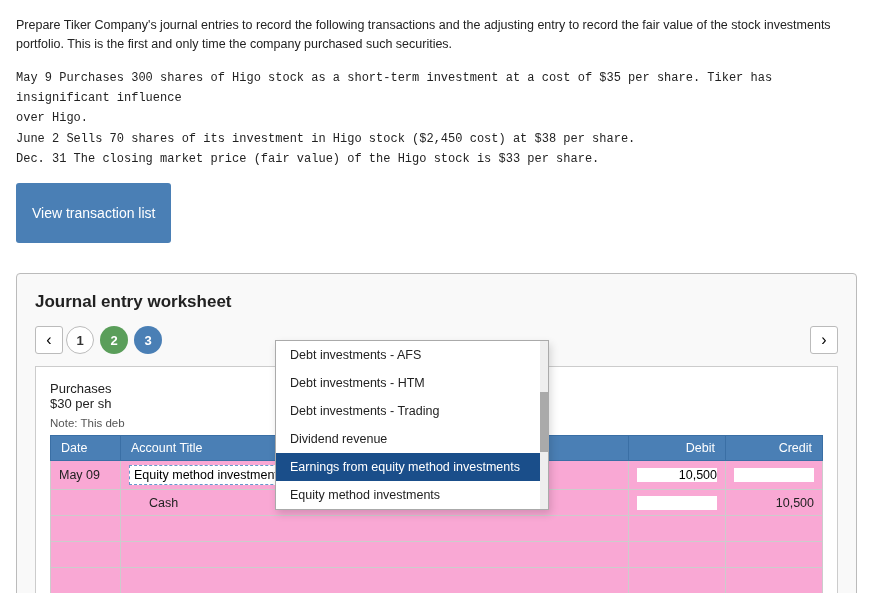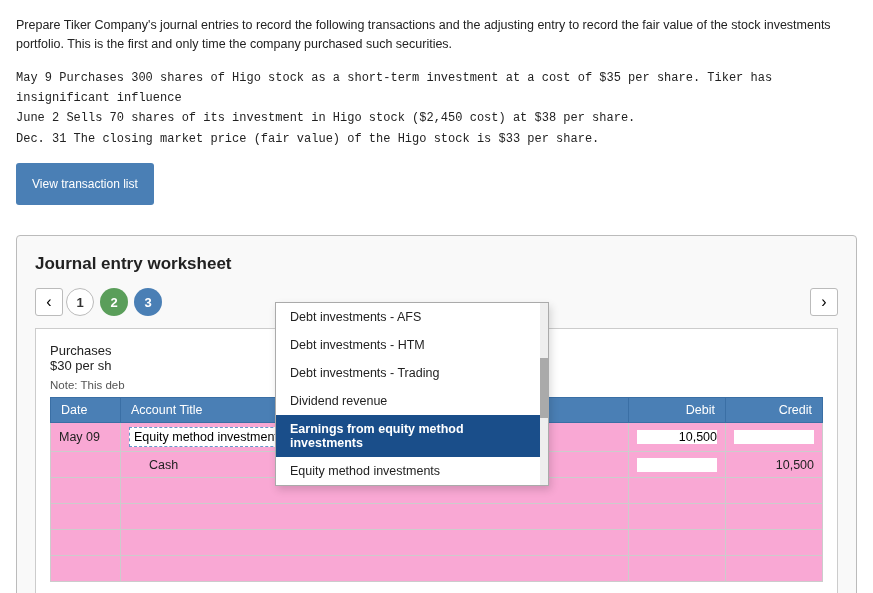--- a/index.html
+++ b/index.html
@@ -20,22 +20,22 @@
     .transactions {
       font-family: 'Courier New', monospace;
       font-size: 12px;
       line-height: 1.7;
       margin-bottom: 14px;
     }
     .btn-blue {
       background: #4a7fb5;
       color: #fff;
       border: none;
-      padding: 14px 16px;
-      font-size: 12px;
+      padding: 22px 16px;
+      font-size: 14px;
       cursor: pointer;
       border-radius: 3px;
     }
     .view-transaction-btn {
       margin-bottom: 16px;
     }
     .worksheet-container {
       border: 1px solid #bbb;
       border-radius: 4px;
       padding: 18px 18px 18px 18px;
@@ -107,21 +107,21 @@
     }
     .dropdown-item {
       padding: 7px 14px;
       font-size: 12.5px;
       cursor: pointer;
       color: #222;
     }
     .dropdown-item-highlighted {
       background: #1a4e8a;
       color: #fff;
-      font-weight: bold;
+      font-weight: normal;
       padding: 7px 14px;
       font-size: 12.5px;
       cursor: pointer;
     }
     .note-text {
       font-size: 11.5px;
       color: #555;
       margin-bottom: 6px;
     }
     
@@ -210,20 +210,21 @@
       position: relative;
     }
   </style>
 </head>
 <body>
 
 <p class="intro-text">Prepare Tiker Company's journal entries to record the following transactions and the adjusting entry to record the fair value of the stock investments portfolio. This is the first and only time the company purchased such securities.</p>
 
 <div class="transactions">
   <div>May   9 Purchases 300 shares of Higo stock as a short-term investment at a cost of $35 per share. Tiker has insignificant influence</div>
+  <div>          over Higo.</div>
   <div>June  2 Sells 70 shares of its investment in Higo stock ($2,450 cost) at $38 per share.</div>
   <div>Dec. 31 The closing market price (fair value) of the Higo stock is $33 per share.</div>
 </div>
 
 <div style="margin: 14px 0;">
   <button class="btn-blue view-transaction-btn">View transaction list</button>
 </div>
 
 <div class="worksheet-container">
   <div class="worksheet-title">Journal entry worksheet</div>

